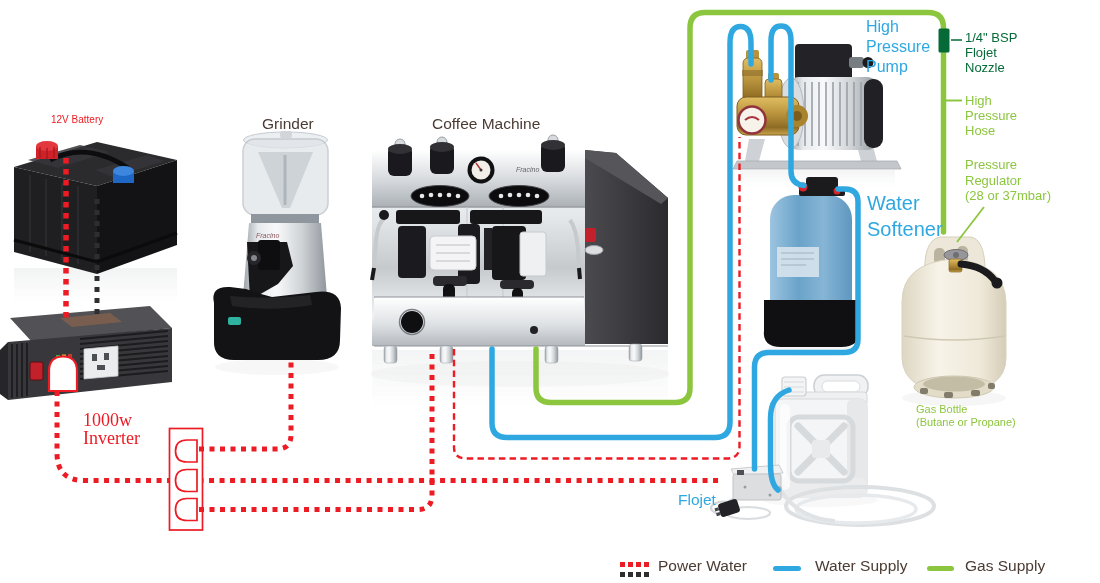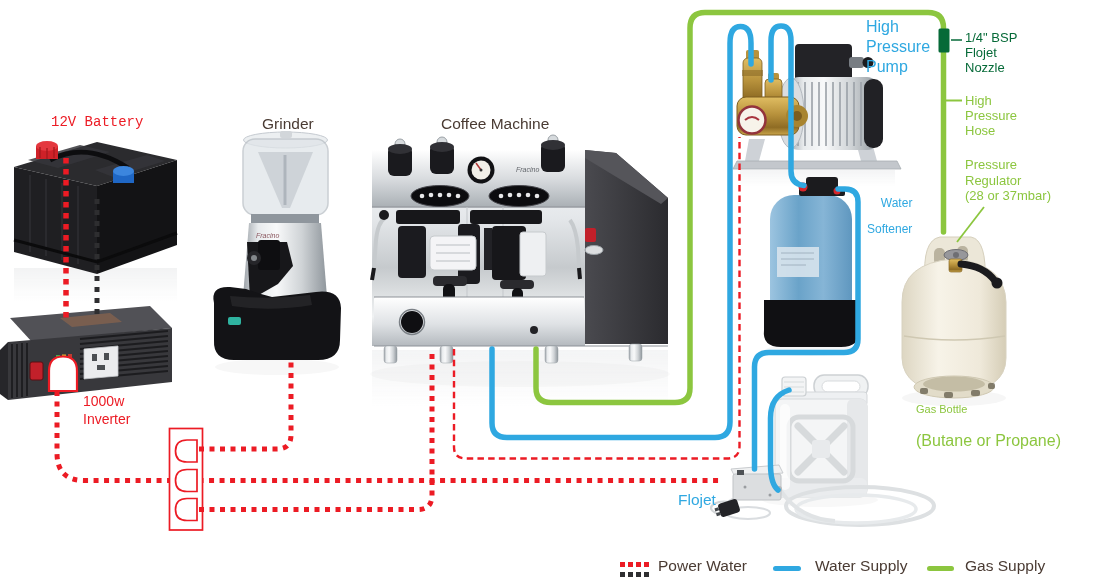--- a/index.html
+++ b/index.html
@@ -323,25 +323,25 @@
   <path d="M838,189 H845 Q858,189 858,202 V339 Q858,352.5 844,352.5 H769 Q754.5,352.5 754.5,367 V469" stroke="#2FA8E1" stroke-width="5.5" stroke-linecap="round" fill="none"></path>
   <path d="M778,490 Q770.5,484 770.5,464 V418 Q770.5,396 789,390" stroke="#2FA8E1" stroke-width="5.5" stroke-linecap="round" fill="none"></path>
 
   <path d="M536,349 V388 Q536,402.5 551,402.5 H675 Q690,402.5 690,388 V28 Q690,12.5 705,12.5 H928 Q943.5,12.5 943.5,28 V232" stroke="#8CC63F" stroke-width="5.5" stroke-linecap="round" fill="none"></path>
   <rect x="938.5" y="28.5" width="11" height="24" rx="1.5" fill="#066A38"></rect>
   <path d="M951,40 H962" stroke="#066A38" stroke-width="1.5"></path>
   <path d="M946,100.5 H962" stroke="#8CC63F" stroke-width="2"></path>
   <path d="M984,207 L957,242" stroke="#8CC63F" stroke-width="1.8"></path>
 </svg>
 
-  <div class="lbl red" style="left:51px;top:114px;font-size:14px;font-family:Liberation Mono, monospace;">12V Battery</div>
+  <div class="lbl red" style="left:51px;top:114px;font-size:10px;">12V Battery</div>
   <div class="lbl dark" style="left:262px;top:115px;font-size:15.5px;">Grinder</div>
-  <div class="lbl dark" style="left:441px;top:115px;font-size:15.5px;">Coffee Machine</div>
-
-  <div class="lbl red" style="left:83px;top:393px;font-size:14px;line-height:17.5px;">
+  <div class="lbl dark" style="left:432px;top:115px;font-size:15.5px;">Coffee Machine</div>
+
+  <div class="lbl red" style="left:83px;top:412px;font-size:18px;line-height:17.5px;font-family:Liberation Serif, serif;">
     <div>1000w</div>
     <div>Inverter</div>
   </div>
 
   <div class="lbl blue" style="left:866px;top:17px;font-size:16px;line-height:20px;">
     <div>High</div>
     <div>Pressure</div>
     <div>Pump</div>
   </div>
 
@@ -356,28 +356,28 @@
     <div>Pressure</div>
     <div>Hose</div>
   </div>
 
   <div class="lbl green" style="left:965px;top:157px;font-size:13px;line-height:15.5px;">
     <div>Pressure</div>
     <div>Regulator</div>
     <div>(28 or 37mbar)</div>
   </div>
 
-  <div class="lbl blue" style="left:867px;top:190px;font-size:12px;line-height:26px;text-align:right;">
+  <div class="lbl blue" style="left:867px;top:190px;font-size:20px;line-height:26px;">
     <div>Water</div>
     <div>Softener</div>
   </div>
 
   <div class="lbl green" style="left:916px;top:403px;">
     <div style="font-size:11px;">Gas Bottle</div>
-    <div style="font-size:16px;margin-top:17px;">(Butane or Propane)</div>
+    <div style="font-size:11px;margin-top:1px;">(Butane or Propane)</div>
   </div>
 
 
   <div class="lbl blue" style="left:678px;top:491px;font-size:15.5px;text-align:right;">Flojet</div>
 
   <div>
     <div class="lbl dark" style="left:578px;top:590px;font-size:11px;">Key:</div>
     <div class="key-dots">
       <i style="left:0;top:2px;background:var(--power-supply);"></i>
       <i style="left:8px;top:2px;background:var(--power-supply);"></i>

